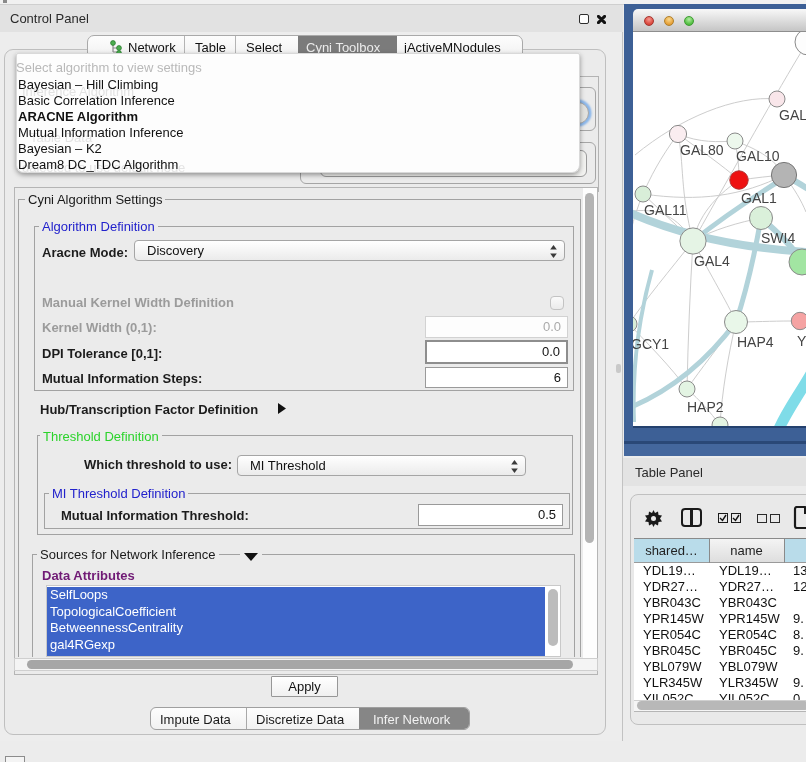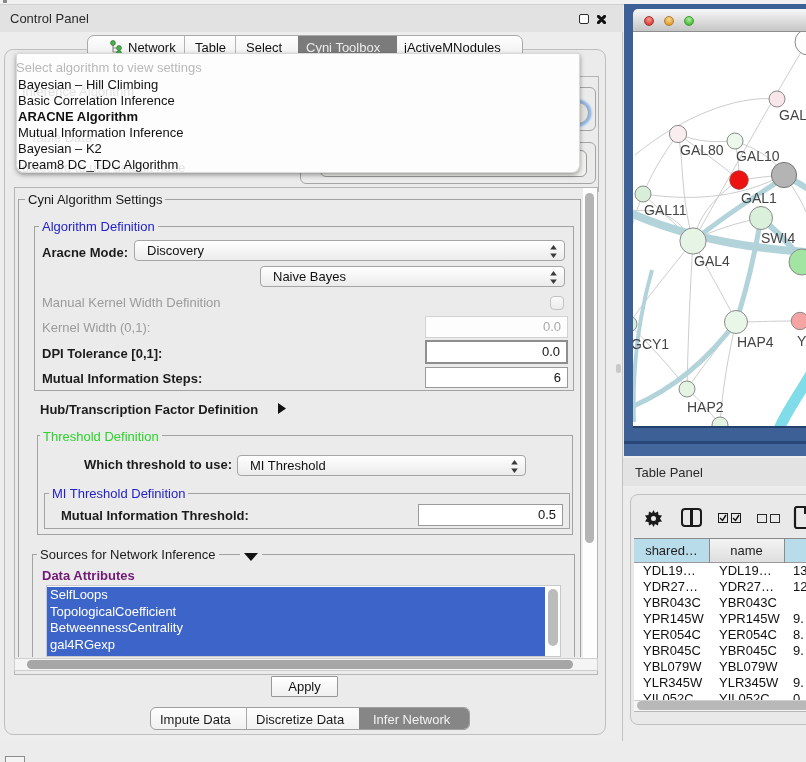--- a/index.html
+++ b/index.html
@@ -1,18 +1,18 @@
 <!DOCTYPE html>
 <html><head><meta charset="utf-8"><style>
 *{margin:0;padding:0;box-sizing:border-box}
 html,body{width:806px;height:762px}
 body{position:relative;font-family:"Liberation Sans",sans-serif;background:#ececec;overflow:hidden}
 .abs{position:absolute}
 .lbl{position:absolute;font-size:13px;font-weight:bold;color:#1c1c1c;white-space:nowrap}
-.glbl{position:absolute;font-size:13px;font-weight:normal;color:#9b9b9b;white-space:nowrap}
+.glbl{position:absolute;font-size:13px;font-weight:bold;color:#9b9b9b;white-space:nowrap}
 .combo{position:absolute;border:1px solid #a5a5a5;border-radius:4px;background:linear-gradient(#ffffff,#ebebeb);font-size:13px;color:#111;white-space:nowrap}
 .combo .tx{position:absolute;left:12px;top:2px}
 .combo .ar{position:absolute;right:7px;top:4px;width:7px;height:13px}
 .field{position:absolute;background:#fff;border:1px solid #9a9a9a;font-size:13px;color:#111;text-align:right;padding-right:6px}
 .gbox{position:absolute;border:1px solid #a2a2a2}
 .gtit{position:absolute;font-size:13px;background:#ebebeb;padding:0 3px;white-space:nowrap}
 </style></head><body>
 
 <div class="abs" style="left:0;top:0;width:806px;height:5px;background:#f1f1f1;border-bottom:1px solid #cfcfcf"></div>
 <div class="abs" style="left:3px;top:0;width:4px;height:3px;background:#8a8a8a"></div>
@@ -65,27 +65,20 @@
 
   <div class="lbl" style="left:42px;top:240px">Aracne Mode:</div>
   <div class="combo" style="left:134px;top:235px;width:431px;height:21px">
       <span class="tx">Discovery</span>
       <svg class="ar" viewBox="0 0 7 13">
         <path d="M3.5 0 L6.8 4.5 L0.2 4.5 Z" fill="#3a3a3a"></path>
         <path d="M3.5 13 L6.8 8.5 L0.2 8.5 Z" fill="#3a3a3a"></path>
       </svg>
     </div>
 
-  <div class="combo" style="left:260px;top:261px;width:305px;height:21px">
-      <span class="tx">Naive Bayes</span>
-      <svg class="ar" viewBox="0 0 7 13">
-        <path d="M3.5 0 L6.8 4.5 L0.2 4.5 Z" fill="#3a3a3a"></path>
-        <path d="M3.5 13 L6.8 8.5 L0.2 8.5 Z" fill="#3a3a3a"></path>
-      </svg>
-    </div>
 
   <div class="glbl" style="left:42px;top:290px">Manual Kernel Width Definition</div>
   <div class="abs" style="left:550px;top:291px;width:14px;height:14px;border:1px solid #c3c3c3;border-radius:4px;background:linear-gradient(#fafafa,#ebebeb)"></div>
 
   <div class="glbl" style="left:42px;top:315px">Kernel Width (0,1):</div>
   <div class="field" style="left:425px;top:311px;width:143px;height:22px;border-color:#d2d2d2;background:#fdfdfd;color:#aaaaaa;line-height:20px">0.0</div>
 
   <div class="lbl" style="left:42px;top:341px">DPI Tolerance [0,1]:</div>
   <div class="field" style="left:425px;top:335px;width:143px;height:24px;border:2px solid #8e8e8e;line-height:20px">0.0</div>
 

